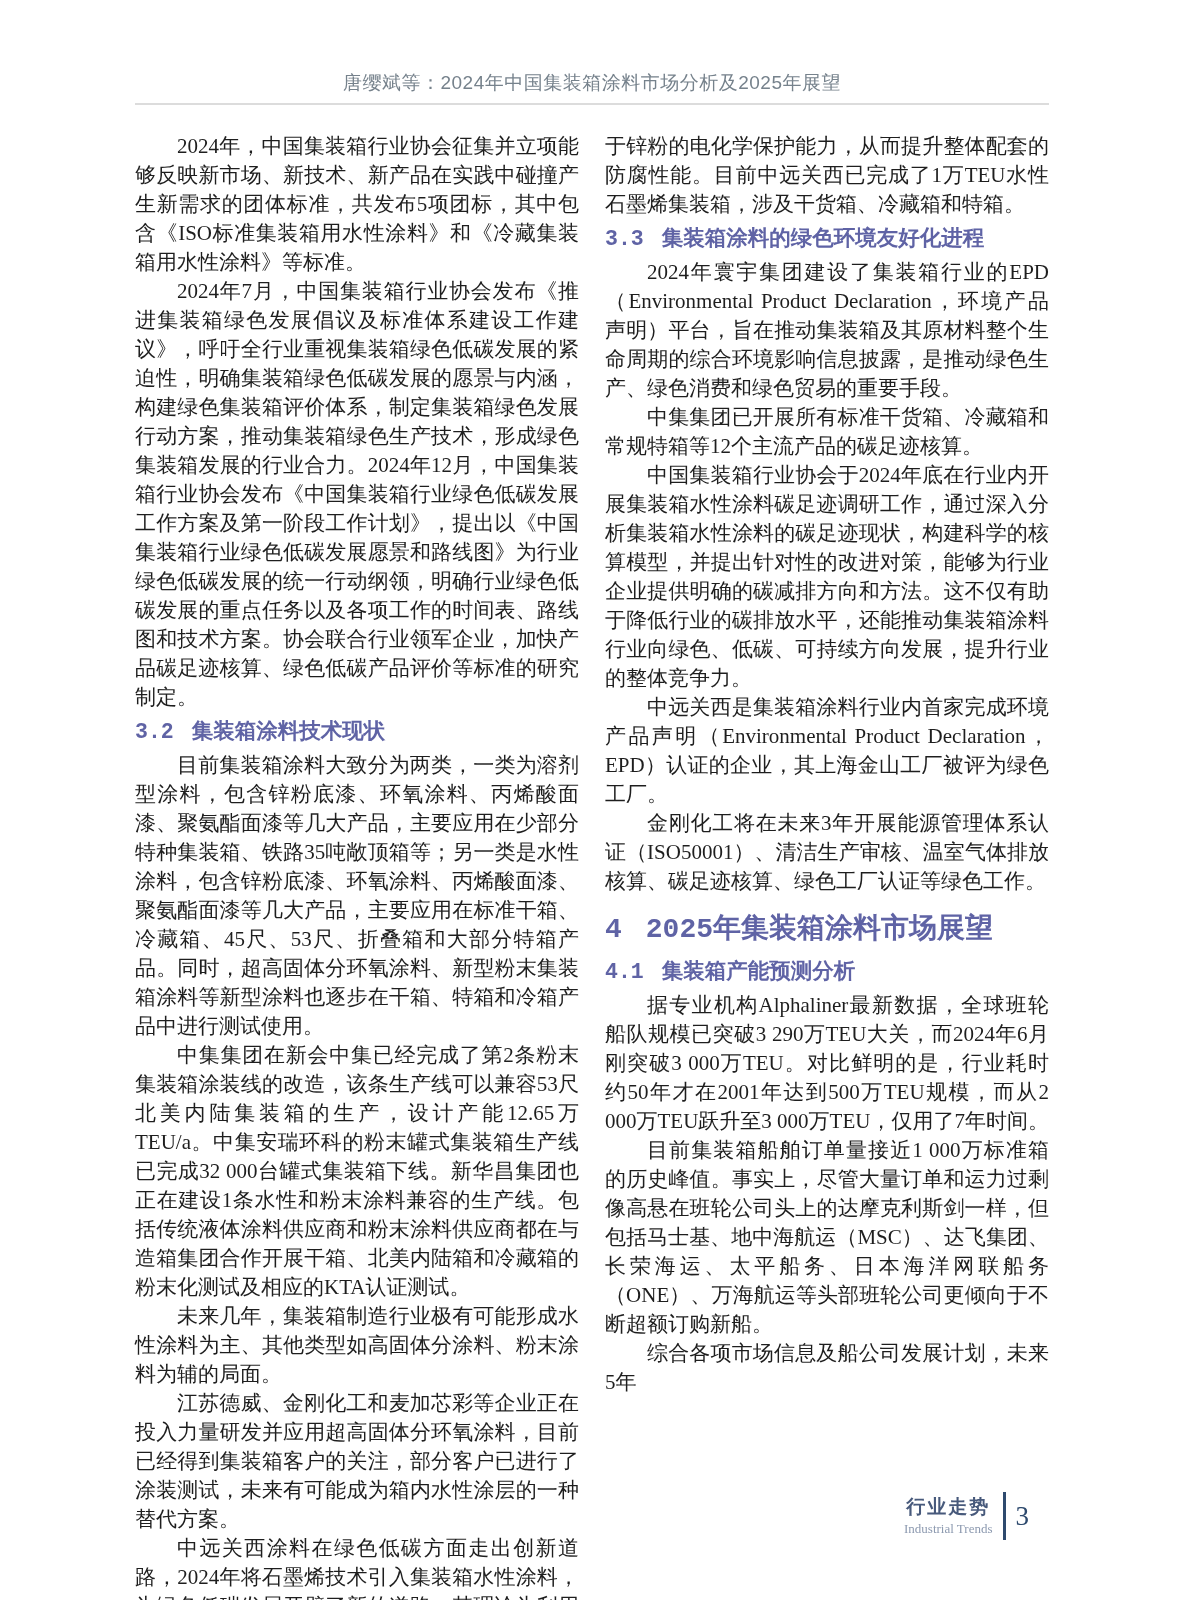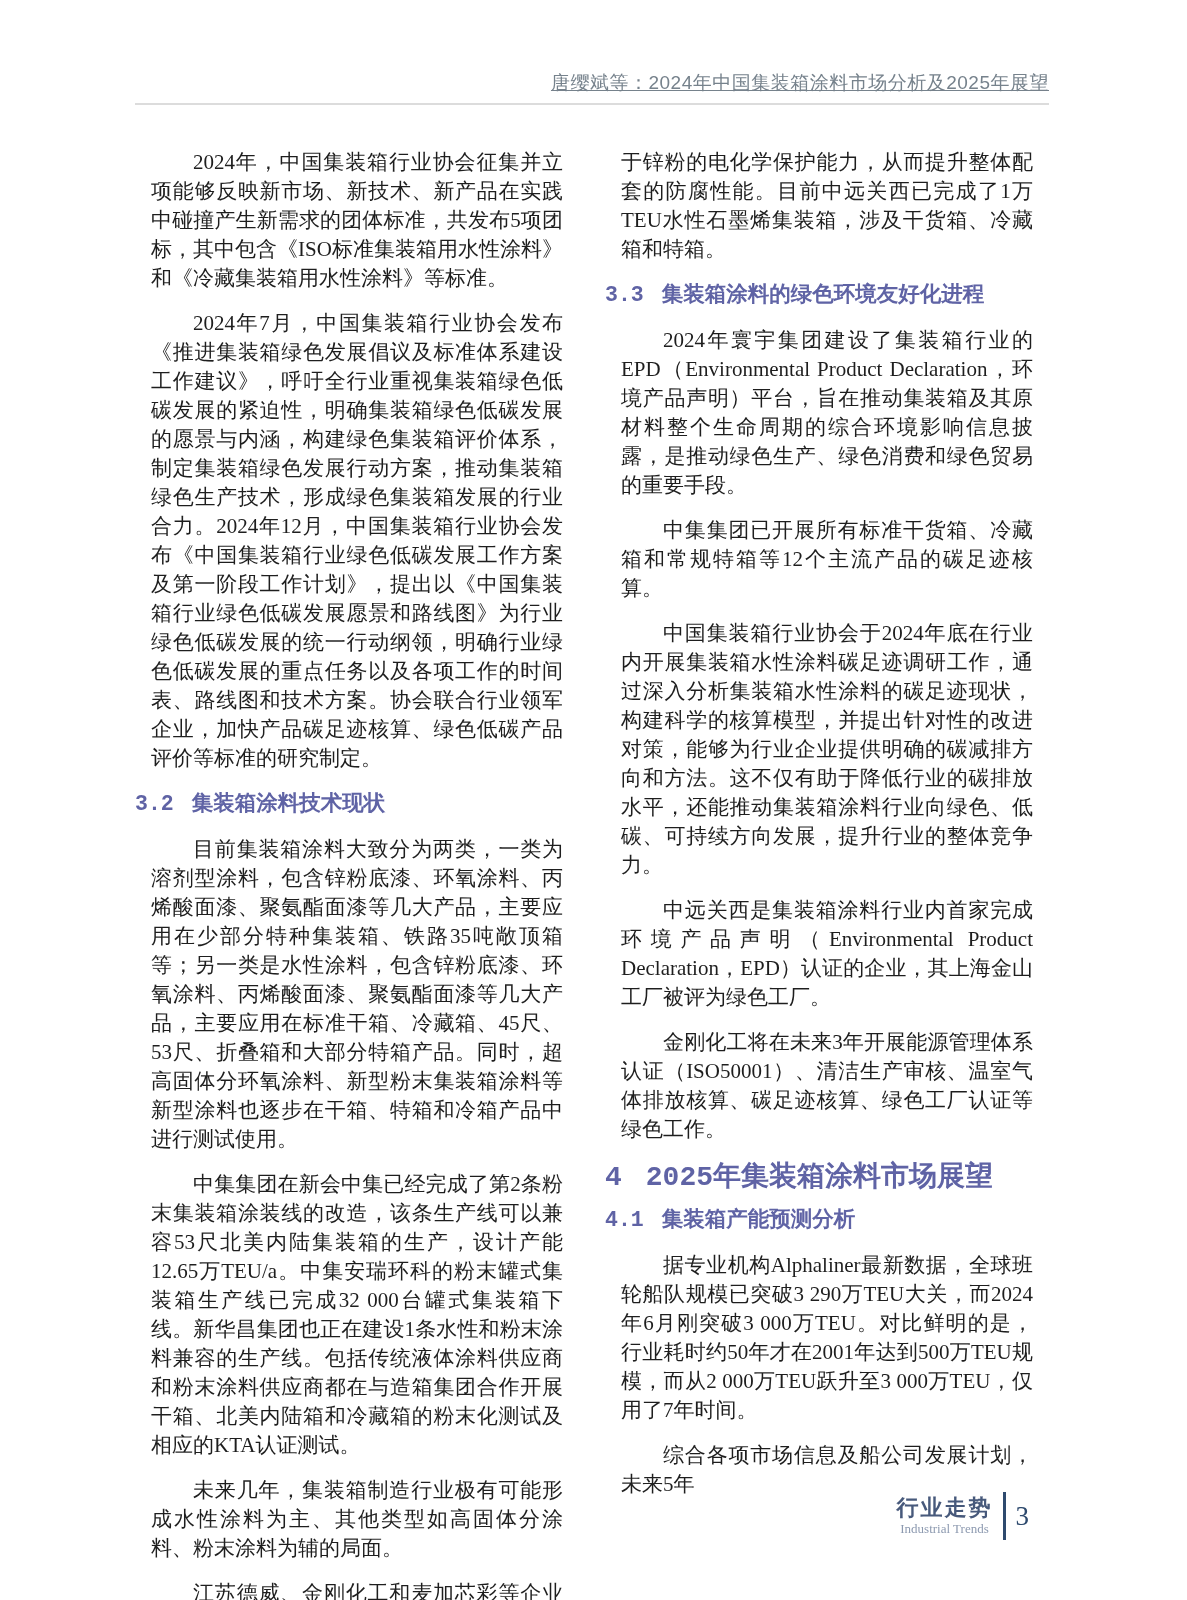--- a/index.html
+++ b/index.html
@@ -14,26 +14,25 @@
   .page {
     position: relative;
     width: 1187px;
     height: 1600px;
   }
   .running-head {
     position: absolute;
     top: 70px;
     left: 135px;
     right: 138px;
-    text-align: right;
+    text-align: center;
     font-size: 19px;
     letter-spacing: 0.5px;
     color: var(--running-head-color, #76828c);
     font-family: "Liberation Sans", "DejaVu Sans", sans-serif;
-    text-decoration: underline;
   }
   .head-rule {
     position: absolute;
     top: 103px;
     left: 135px;
     right: 138px;
     height: 2px;
     background: var(--rule-color, #dcdcdc);
   }
   .content {
@@ -46,21 +45,21 @@
   }
   .column {
     flex: 1 1 0;
     min-width: 0;
     color: var(--body-color, #1e1e1e);
     font-size: 21px;
     line-height: 29px;
     text-align: justify;
   }
   .para {
-    margin: 16px;
+    margin: 0;
     text-indent: 2em;
   }
   .para.no-indent { text-indent: 0; }
   .sec-h2 {
     font-family: Liberation Mono, monospace;
     font-weight: 700;
     font-size: 21.5px;
     line-height: 30px;
     color: var(--heading-color, #5f63a5);
     margin: 5px 0 4px;
@@ -80,23 +79,23 @@
     top: 1492px;
     right: 158px;
     display: flex;
     align-items: center;
   }
   .footer-labels {
     text-align: center;
     margin-right: 10px;
   }
   .footer-cn {
-    font-family: Liberation Serif, serif;
+    font-family: Liberation Mono, monospace;
     font-weight: 700;
-    font-size: 22px;
+    font-size: 19px;
     letter-spacing: 2px;
     color: var(--footer-blue, #47597b);
     line-height: 26px;
   }
   .footer-en {
     font-size: 13px;
     color: var(--footer-en-color, #8d9ab0);
     line-height: 16px;
   }
   .footer-bar {
@@ -134,20 +133,21 @@
         <p class="para no-indent">于锌粉的电化学保护能力，从而提升整体配套的防腐性能。目前中远关西已完成了1万TEU水性石墨烯集装箱，涉及干货箱、冷藏箱和特箱。</p>
         <div class="sec-h2"><span class="sec-num">3.3</span><span>集装箱涂料的绿色环境友好化进程</span></div>
         <p class="para">2024年寰宇集团建设了集装箱行业的EPD（Environmental Product Declaration，环境产品声明）平台，旨在推动集装箱及其原材料整个生命周期的综合环境影响信息披露，是推动绿色生产、绿色消费和绿色贸易的重要手段。</p>
         <p class="para">中集集团已开展所有标准干货箱、冷藏箱和常规特箱等12个主流产品的碳足迹核算。</p>
         <p class="para">中国集装箱行业协会于2024年底在行业内开展集装箱水性涂料碳足迹调研工作，通过深入分析集装箱水性涂料的碳足迹现状，构建科学的核算模型，并提出针对性的改进对策，能够为行业企业提供明确的碳减排方向和方法。这不仅有助于降低行业的碳排放水平，还能推动集装箱涂料行业向绿色、低碳、可持续方向发展，提升行业的整体竞争力。</p>
         <p class="para">中远关西是集装箱涂料行业内首家完成环境产品声明（Environmental Product Declaration，EPD）认证的企业，其上海金山工厂被评为绿色工厂。</p>
         <p class="para">金刚化工将在未来3年开展能源管理体系认证（ISO50001）、清洁生产审核、温室气体排放核算、碳足迹核算、绿色工厂认证等绿色工作。</p>
         <div class="sec-h1"><span class="sec-num">4</span><span>2025年集装箱涂料市场展望</span></div>
         <div class="sec-h2"><span class="sec-num">4.1</span><span>集装箱产能预测分析</span></div>
         <p class="para">据专业机构Alphaliner最新数据，全球班轮船队规模已突破3 290万TEU大关，而2024年6月刚突破3 000万TEU。对比鲜明的是，行业耗时约50年才在2001年达到500万TEU规模，而从2 000万TEU跃升至3 000万TEU，仅用了7年时间。</p>
+        <p class="para">目前集装箱船舶订单量接近1 000万标准箱的历史峰值。事实上，尽管大量订单和运力过剩像高悬在班轮公司头上的达摩克利斯剑一样，但包括马士基、地中海航运（MSC）、达飞集团、长荣海运、太平船务、日本海洋网联船务（ONE）、万海航运等头部班轮公司更倾向于不断超额订购新船。</p>
         <p class="para">综合各项市场信息及船公司发展计划，未来5年</p>
       </div>
   </div>
 
   <div class="footer">
     <div class="footer-labels">
       <div class="footer-cn">行业走势</div>
       <div class="footer-en">Industrial Trends</div>
     </div>
     <div class="footer-bar"></div>

